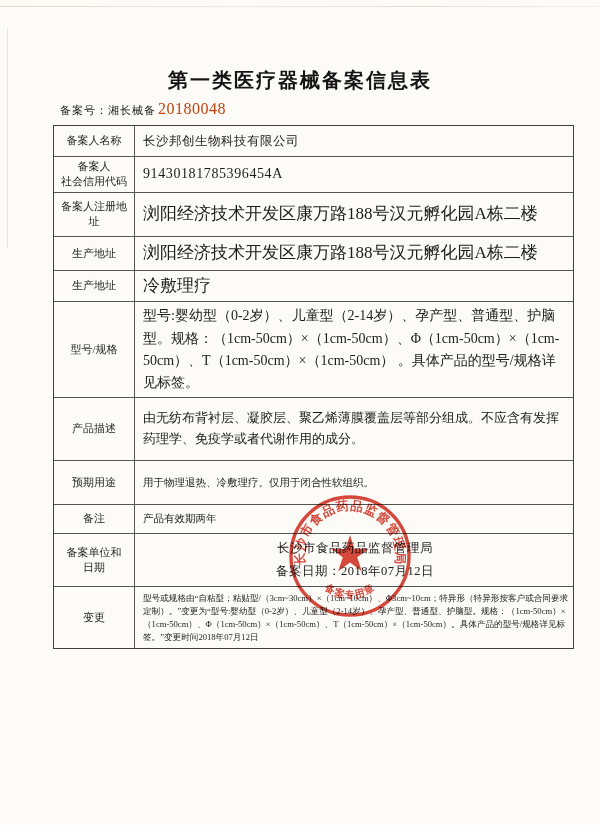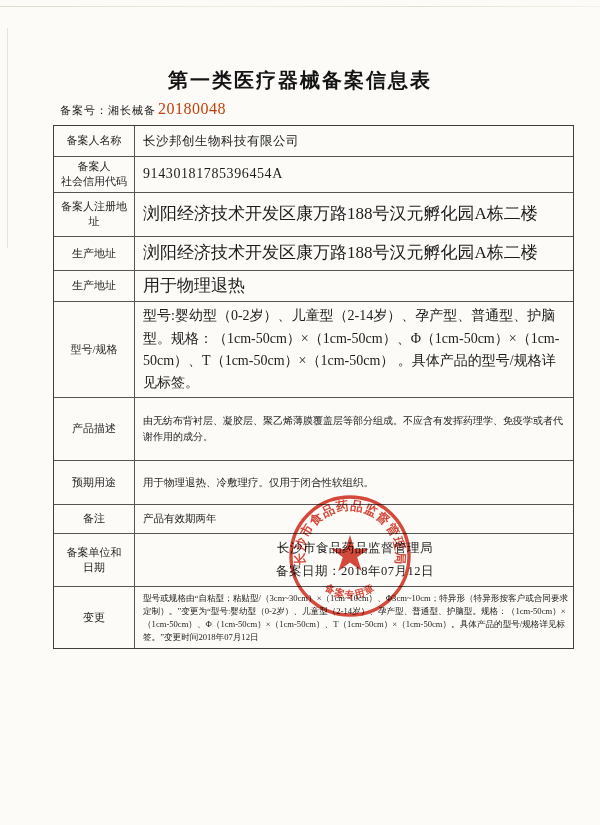--- a/index.html
+++ b/index.html
@@ -47,21 +47,21 @@
     padding:3px 6px 3px 8px;
     font-size:12px; line-height:1.45; color:#1c1c1c;
   }
   .h30{min-height:30px}.h33{min-height:33px}.h43{min-height:43px}
   .h28{min-height:28px}.h80{min-height:80px}.h62{min-height:62px}
   .h47{min-height:47px}.h61{min-height:61px}
   .v-name  { font-size:12.5px; letter-spacing:.5px; }
   .v-code  { font-size:14px; letter-spacing:.6px; }
   .v-addr  { font-size:17px; }
   .v-spec  { font-size:14px; line-height:1.58; padding-right:5px; }
-  .v-desc  { font-size:10px; line-height:1.6; padding-right:6px; }
+  .v-desc  { font-size:13px; line-height:1.6; padding-right:6px; }
   .v-use   { font-size:10.5px; }
   .v-note  { font-size:10.5px; }
   .v-center{
     justify-content:center; text-align:center; white-space:pre-line;
     font-size:12.5px; line-height:1.85; letter-spacing:.5px;
   }
   .v-tiny  { font-size:8.6px; line-height:1.5; padding-right:4px; color:#222; }
 
   .seal {
     position:absolute; left:286px; top:492px;
@@ -102,21 +102,21 @@
       <div class="cell-value v-addr">浏阳经济技术开发区康万路188号汉元孵化园A栋二楼</div>
     </div>
 
     <div class="t-row h33">
       <div class="cell-label">生产地址</div>
       <div class="cell-value v-addr">浏阳经济技术开发区康万路188号汉元孵化园A栋二楼</div>
     </div>
 
     <div class="t-row h28">
       <div class="cell-label">生产地址</div>
-      <div class="cell-value v-addr">用于物理退热</div>
+      <div class="cell-value v-addr">冷敷理疗</div>
     </div>
 
     <div class="t-row h80">
       <div class="cell-label">型号/规格</div>
       <div class="cell-value v-spec">型号:婴幼型（0-2岁）、儿童型（2-14岁）、孕产型、普通型、护脑型。规格：（1cm-50cm）×（1cm-50cm）、Φ（1cm-50cm）×（1cm-50cm）、T（1cm-50cm）×（1cm-50cm） 。具体产品的型号/规格详见标签。</div>
     </div>
 
     <div class="t-row h62">
       <div class="cell-label">产品描述</div>
       <div class="cell-value v-desc">由无纺布背衬层、凝胶层、聚乙烯薄膜覆盖层等部分组成。不应含有发挥药理学、免疫学或者代谢作用的成分。</div>

